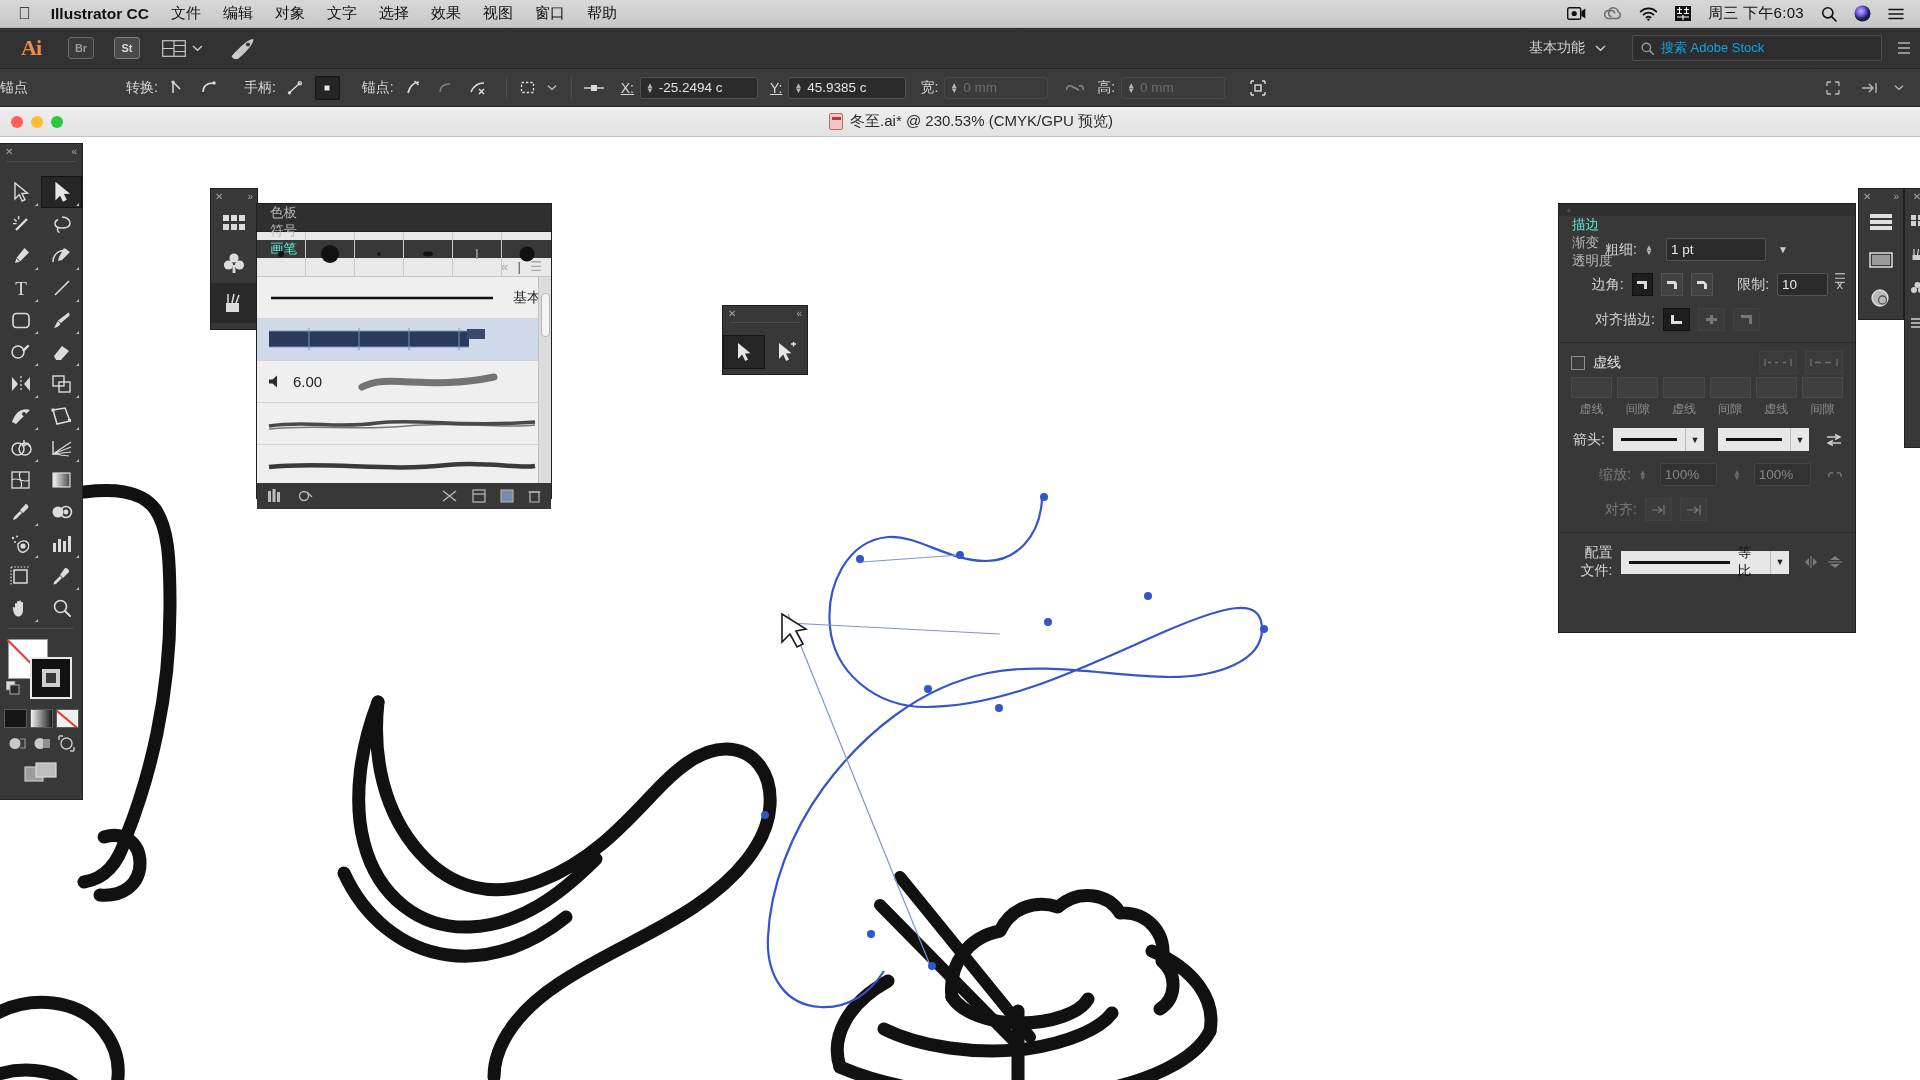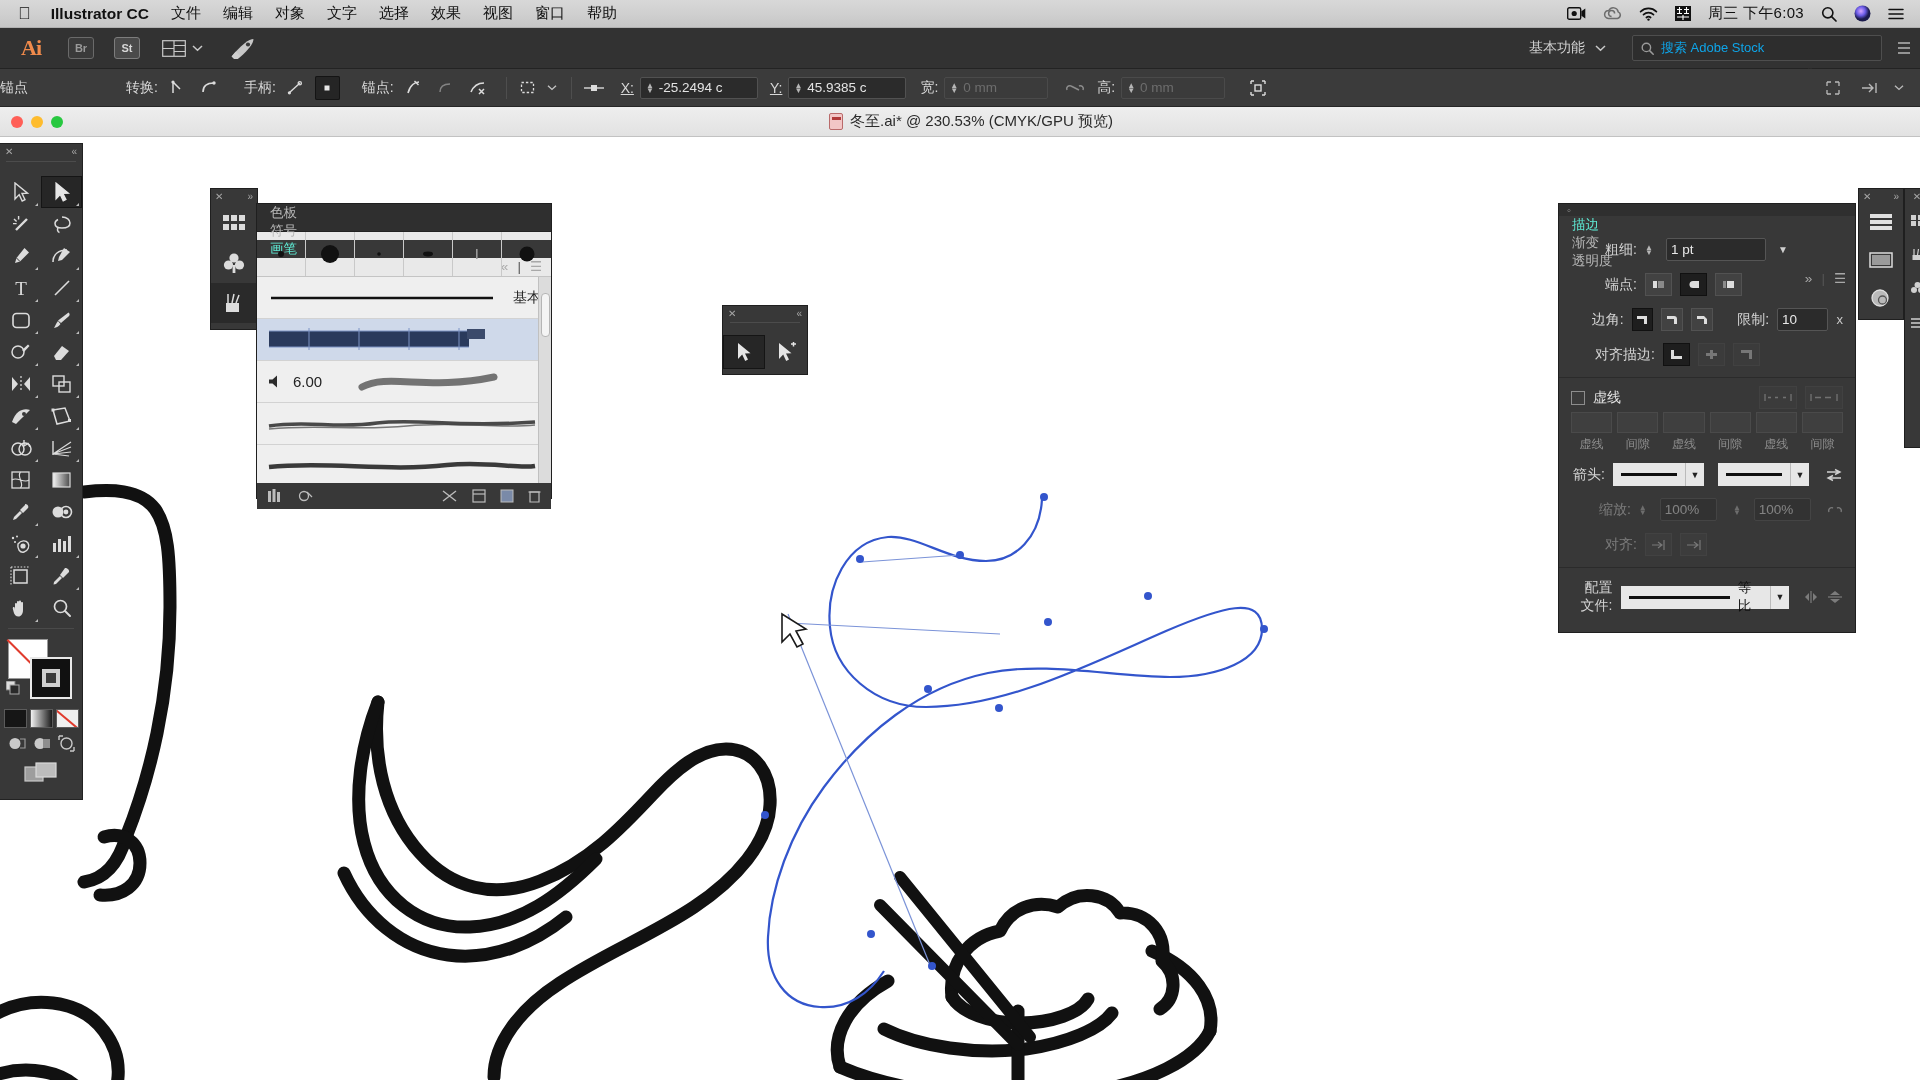--- a/index.html
+++ b/index.html
@@ -1020,40 +1020,20 @@
 
     <div class="sp-row">
       <span class="sp-lbl">粗细:</span>
       <span class="stepper">▲<br>▼</span>
       <span class="field-dd" style="width:100px;">
         <span>1 pt</span>
       </span>
       <span style="color:#cfcfcf;font-size:10px;margin-left:4px;">▼</span>
     </div>
 
-    <div class="sp-row">
-      <span class="sp-lbl">端点:</span>
-      <span class="tgl">
-        <svg width="15" height="13">
-            <rect x="2" y="3" width="4" height="7" fill="#ddd"></rect>
-            <rect x="7" y="3" width="6" height="7" fill="#8a8a8a"></rect>
-          </svg>
-      </span>
-      <span class="tgl on">
-        <svg width="15" height="13">
-            <path d="M7 3 a3.5 3.5 0 0 0 0 7 H13 V3 Z" fill="#ddd"></path>
-          </svg>
-      </span>
-      <span class="tgl">
-        <svg width="15" height="13">
-            <rect x="2" y="3" width="3" height="7" fill="#8a8a8a"></rect>
-            <rect x="6" y="3" width="7" height="7" fill="#ddd"></rect>
-          </svg>
-      </span>
-    </div>
 
     <div class="sp-row">
       <span class="sp-lbl">边角:</span>
       <span class="tgl on">
         <svg width="15" height="13">
             <path d="M2 3 H12 V11 H9 V6 H2 Z" fill="#ddd"></path>
           </svg>
       </span>
       <span class="tgl">
         <svg width="15" height="13">

